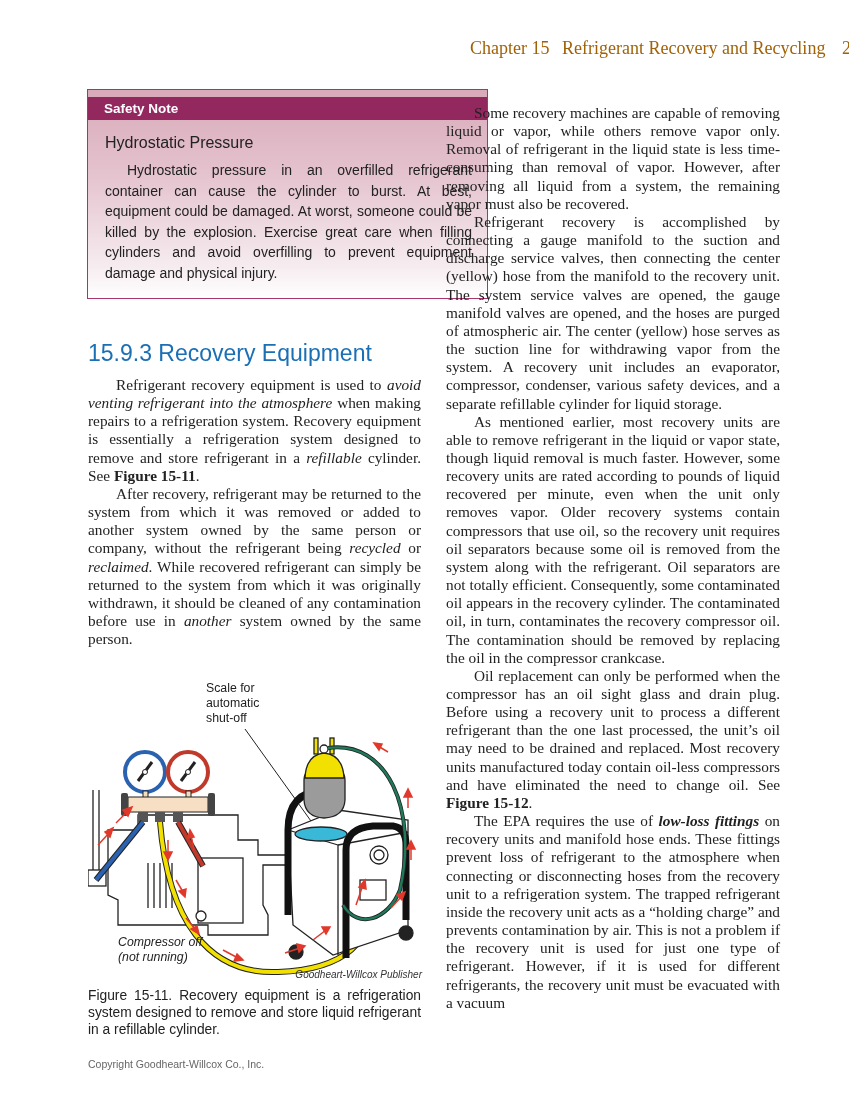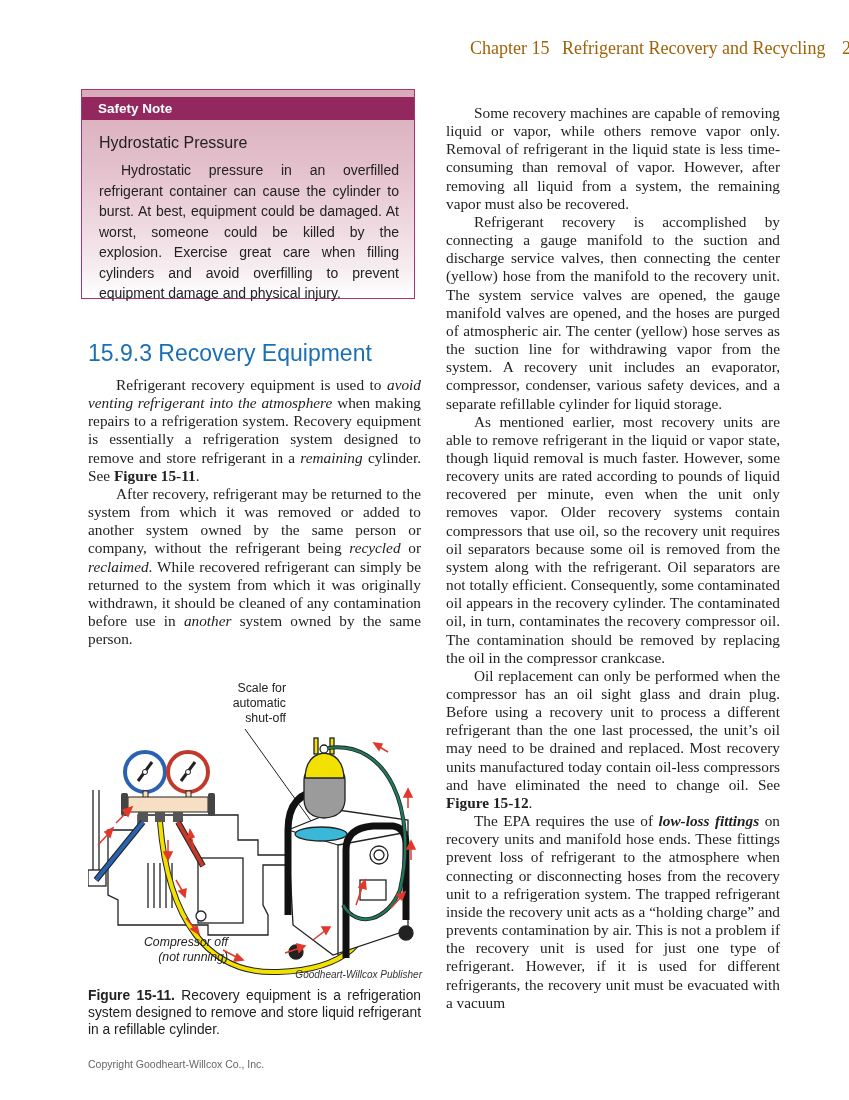--- a/index.html
+++ b/index.html
@@ -8,21 +8,21 @@
   #running-head {
     position: absolute; top: 38px; left: 470px; width: 310px;
     font-family: "Liberation Serif", serif; font-size: 18px; color: #a16207;
     white-space: nowrap;
   }
   #running-head .page-num { margin-left: 12px; }
   #running-head .chap { margin-right: 8px; }
 
   
   #safety-note {
-    position: absolute; left: 81px; top: 89px; width: 334px; height: 210px;
+    position: absolute; left: 87px; top: 89px; width: 401px; height: 210px;
     border: 1.5px solid #a8346b;
     background: linear-gradient(#d9aab9 0%, #e4c2ce 40%, #f6ecef 85%, #ffffff 100%);
     box-sizing: border-box;
   }
   #safety-note .bar {
     position: absolute; left: 0; right: 0; top: 7px; height: 23px;
     background: #93285f; color: #fff;
     font-family: "Liberation Sans", sans-serif; font-weight: bold; font-size: 13.5px;
     line-height: 23px; padding-left: 16px;
   }
@@ -48,35 +48,35 @@
   }
   .col-text p { margin: 0; text-indent: 28px; }
   #left-text { left: 88px; top: 376px; width: 333px; }
   #right-text { left: 446px; top: 85px; width: 334px; margin-top: 19px; }
 
   
   #figure { position: absolute; left: 88px; top: 680px; width: 334px; height: 300px; }
   #figure svg { position: absolute; left: 0; top: 0; }
   .fig-label {
     position: absolute; font-family: "Liberation Sans", sans-serif; font-size: 12.3px;
-    color: #222; text-align: right; line-height: 15px;
+    color: #222; text-align: left; line-height: 15px;
   }
   #label-scale { left: 118px; top: 1px; width: 80px; }
   #label-compressor { left: 30px; top: 255px; width: 110px; font-style: italic; }
   #credit {
     position: absolute; right: 0; top: 289px;
     font-family: "Liberation Sans", sans-serif; font-style: italic; font-size: 10px; color: #333;
   }
 
   #caption {
     position: absolute; left: 88px; top: 987px; width: 333px;
     font-family: "Liberation Sans", sans-serif; font-size: 13.8px; line-height: 17px;
     color: #222; text-align: justify;
   }
-  #caption b { font-weight: bold; }
+  #caption b { font-weight: normal; }
 
   #copyright {
     position: absolute; left: 88px; top: 1058px;
     font-family: "Liberation Sans", sans-serif; font-size: 10.5px; color: #666; text-align: right;
   }
 </style>
 </head>
 <body>
 
 <div id="running-head">
@@ -87,21 +87,21 @@
 
 <div id="safety-note">
   <div class="bar">Safety Note</div>
   <div class="title">Hydrostatic Pressure</div>
   <div class="body">Hydrostatic pressure in an overfilled refrigerant container can cause the cylinder to burst. At best, equipment could be damaged. At worst, someone could be killed by the explosion. Exercise great care when filling cylinders and avoid overfilling to prevent equipment damage and physical injury.</div>
 </div>
 
 <div id="section-heading">15.9.3 Recovery Equipment</div>
 
 <div id="left-text" class="col-text">
-    <p><span>Refrigerant recovery equipment is used to </span><i>avoid venting refrigerant into the atmosphere</i><span> when making repairs to a refrigeration system. Recovery equipment is essentially a refrigeration system designed to remove and store refrigerant in a </span><i>remaining</i><span> cylinder. See </span><b>Figure 15-11</b><span>.</span></p>
+    <p><span>Refrigerant recovery equipment is used to </span><i>avoid venting refrigerant into the atmosphere</i><span> when making repairs to a refrigeration system. Recovery equipment is essentially a refrigeration system designed to remove and store refrigerant in a </span><i>refillable</i><span> cylinder. See </span><b>Figure 15-11</b><span>.</span></p>
     <p><span>After recovery, refrigerant may be returned to the system from which it was removed or added to another system owned by the same person or company, without the refrigerant being </span><i>recycled</i><span> or </span><i>reclaimed</i><span>. While recovered refrigerant can simply be returned to the system from which it was originally withdrawn, it should be cleaned of any contamination before use in </span><i>another</i><span> system owned by the same person.</span></p>
   </div>
 <div id="right-text" class="col-text">
     <p><span>Some recovery machines are capable of removing liquid or vapor, while others remove vapor only. Removal of refrigerant in the liquid state is less time-consuming than removal of vapor. However, after removing all liquid from a system, the remaining vapor must also be recovered.</span></p>
     <p><span>Refrigerant recovery is accomplished by connecting a gauge manifold to the suction and discharge service valves, then connecting the center (yellow) hose from the manifold to the recovery unit. The system service valves are opened, the gauge manifold valves are opened, and the hoses are purged of atmospheric air. The center (yellow) hose serves as the suction line for withdrawing vapor from the system. A recovery unit includes an evaporator, compressor, condenser, various safety devices, and a separate refillable cylinder for liquid storage.</span></p>
     <p><span>As mentioned earlier, most recovery units are able to remove refrigerant in the liquid or vapor state, though liquid removal is much faster. However, some recovery units are rated according to pounds of liquid recovered per minute, even when the unit only removes vapor. Older recovery systems contain compressors that use oil, so the recovery unit requires oil separators because some oil is removed from the system along with the refrigerant. Oil separators are not totally efficient. Consequently, some contaminated oil appears in the recovery cylinder. The contaminated oil, in turn, contaminates the recovery compressor oil. The contamination should be removed by replacing the oil in the compressor crankcase.</span></p>
     <p><span>Oil replacement can only be performed when the compressor has an oil sight glass and drain plug. Before using a recovery unit to process a different refrigerant than the one last processed, the unit’s oil may need to be drained and replaced. Most recovery units manufactured today contain oil-less compressors and have eliminated the need to change oil. See </span><b>Figure 15-12</b><span>.</span></p>
     <p><span>The EPA requires the use of </span><b style="font-style: italic;">low-loss fittings</b><span> on recovery units and manifold hose ends. These fittings prevent loss of refrigerant to the atmosphere when connecting or disconnecting hoses from the recovery unit to a refrigeration system. The trapped refrigerant inside the recovery unit acts as a “holding charge” and prevents contamination by air. This is not a problem if the recovery unit is used for just one type of refrigerant. However, if it is used for different refrigerants, the recovery unit must be evacuated with a vacuum</span></p>
   </div>
 

